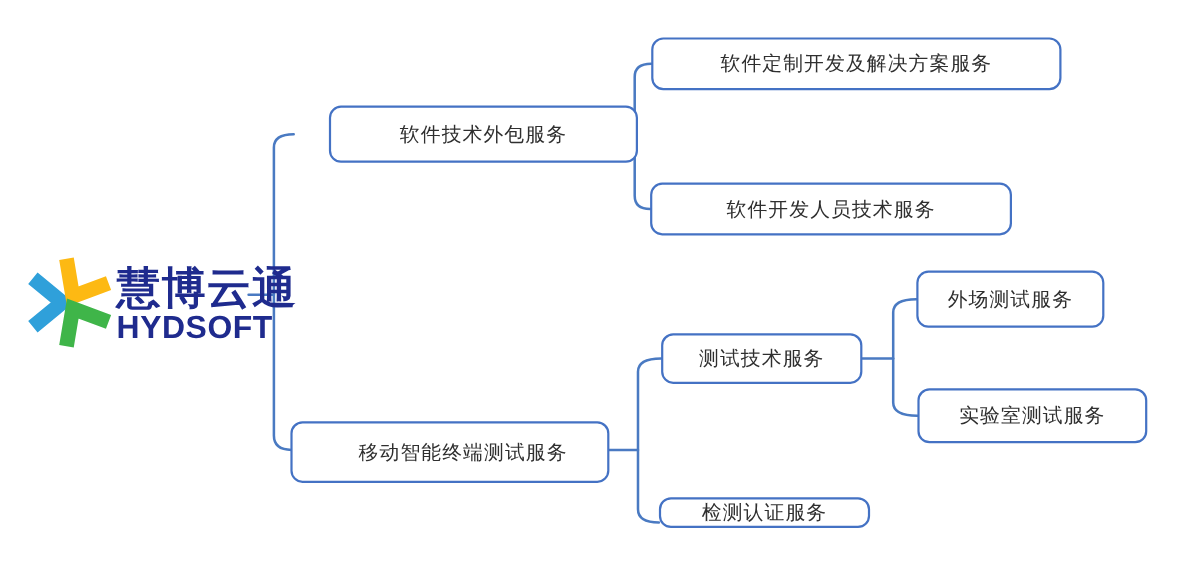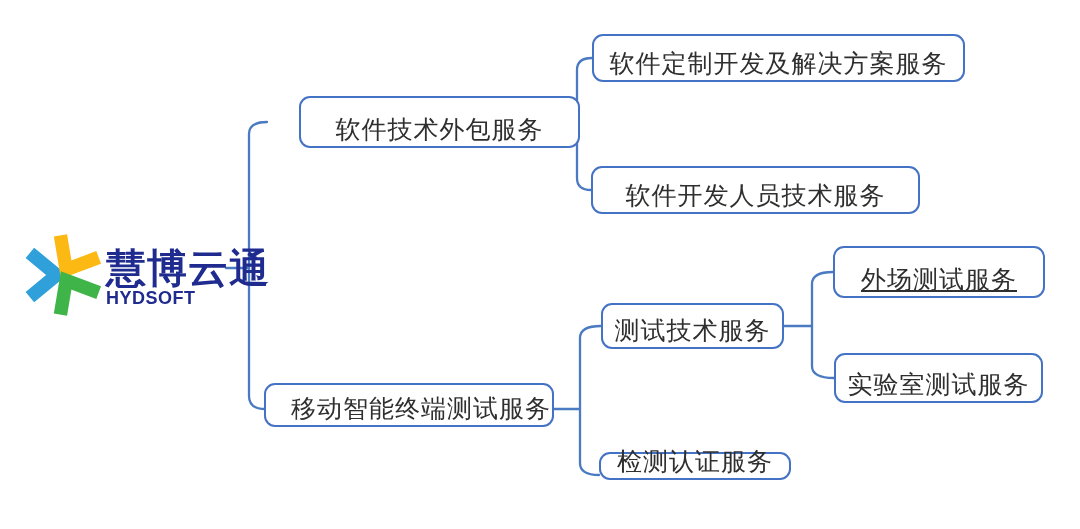--- a/index.html
+++ b/index.html
@@ -1,35 +1,35 @@
 <!DOCTYPE html>
 <html><head>
 <meta charset="utf-8">
 <style>
   html,body{margin:0;padding:0;background:#ffffff;font-family:"Liberation Sans",sans-serif;}
   .canvas{position:relative;width:1080px;height:529px;background:#ffffff;overflow:hidden;}
   .connectors{position:absolute;left:0;top:0;width:1080px;height:529px;pointer-events:none;}
   .node{
-    position:absolute;display:flex;align-items:flex-end;justify-content:center;
+    position:absolute;display:flex;align-items:center;justify-content:center;
     border:2.2px solid #4472c4;border-radius:11px;background:#ffffff;
-    color:#2f2f2f;font-size:25px;white-space:nowrap;box-sizing:border-box;
+    color:#2f2f2f;font-size:18px;white-space:nowrap;box-sizing:border-box;
     font-weight:400;letter-spacing:1px;z-index:2;
   }
   .node-b1   {left:267px;top:96px; width:281px;height:52px;margin-left:32px;}
   .node-b1c1 {left:592px;top:34px; width:373px;height:48px;}
   .node-b1c2 {left:591px;top:166px;width:329px;height:48px;}
-  .node-b2   {left:264px;top:383px;width:290px;height:44px;padding-left:24px;}
+  .node-b2   {left:264px;top:383px;width:290px;height:56px;padding-left:24px;}
   .node-b2c1 {left:601px;top:303px;width:183px;height:46px;}
-  .node-b2c1c1{left:833px;top:246px;width:212px;height:52px;text-decoration:underline;}
+  .node-b2c1c1{left:833px;top:246px;width:171px;height:52px;}
   .node-b2c1c2{left:834px;top:353px;width:209px;height:50px;}
   .node-b2c2 {left:599px;top:452px;width:192px;height:28px;}
   .logo{position:absolute;left:22px;top:226px;display:flex;align-items:center;z-index:2;}
   .logo-text{margin-left:2px;display:flex;flex-direction:column;justify-content:center;}
   .logo-cn{font-size:40px;font-weight:bold;color:#1f2b8e;line-height:1.05;letter-spacing:1px;}
-  .logo-en{font-size:18px;font-weight:bold;color:#1f2b8e;line-height:1.05;letter-spacing:0.5px;}
+  .logo-en{font-size:29px;font-weight:bold;color:#1f2b8e;line-height:1.05;letter-spacing:0.5px;}
 </style>
 </head>
 <body>
 
 <div class="canvas">
 
   <svg class="connectors" viewBox="0 0 1080 529" xmlns="http://www.w3.org/2000/svg">
     <g fill="none" stroke="#4a7ac2" stroke-width="2.3" stroke-linecap="round">
 
       <path d="M226,268 L249,268"></path>

